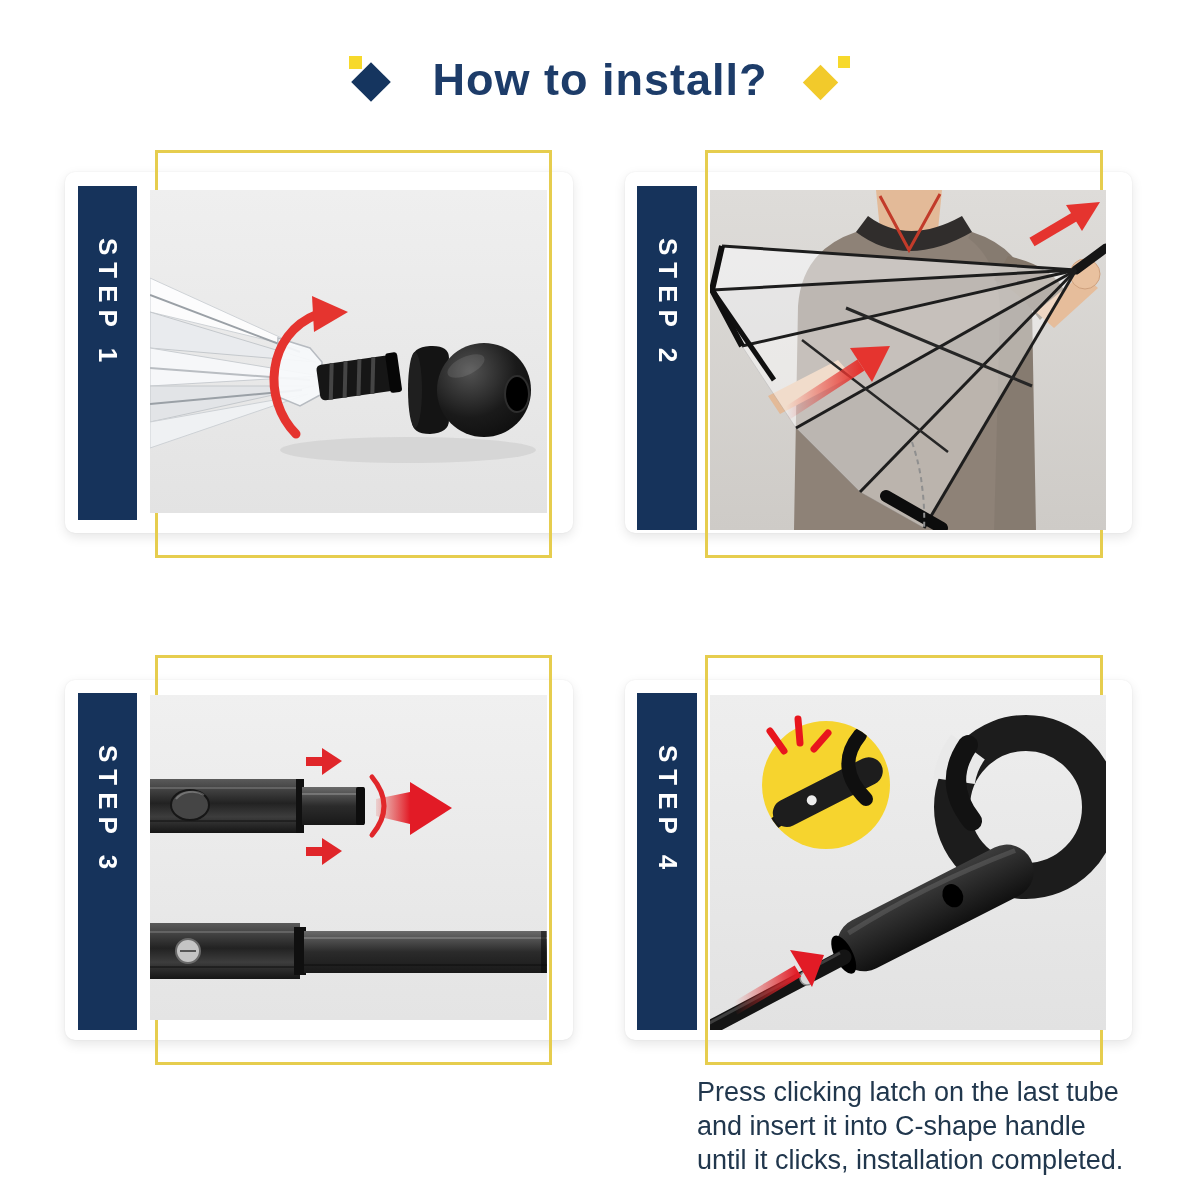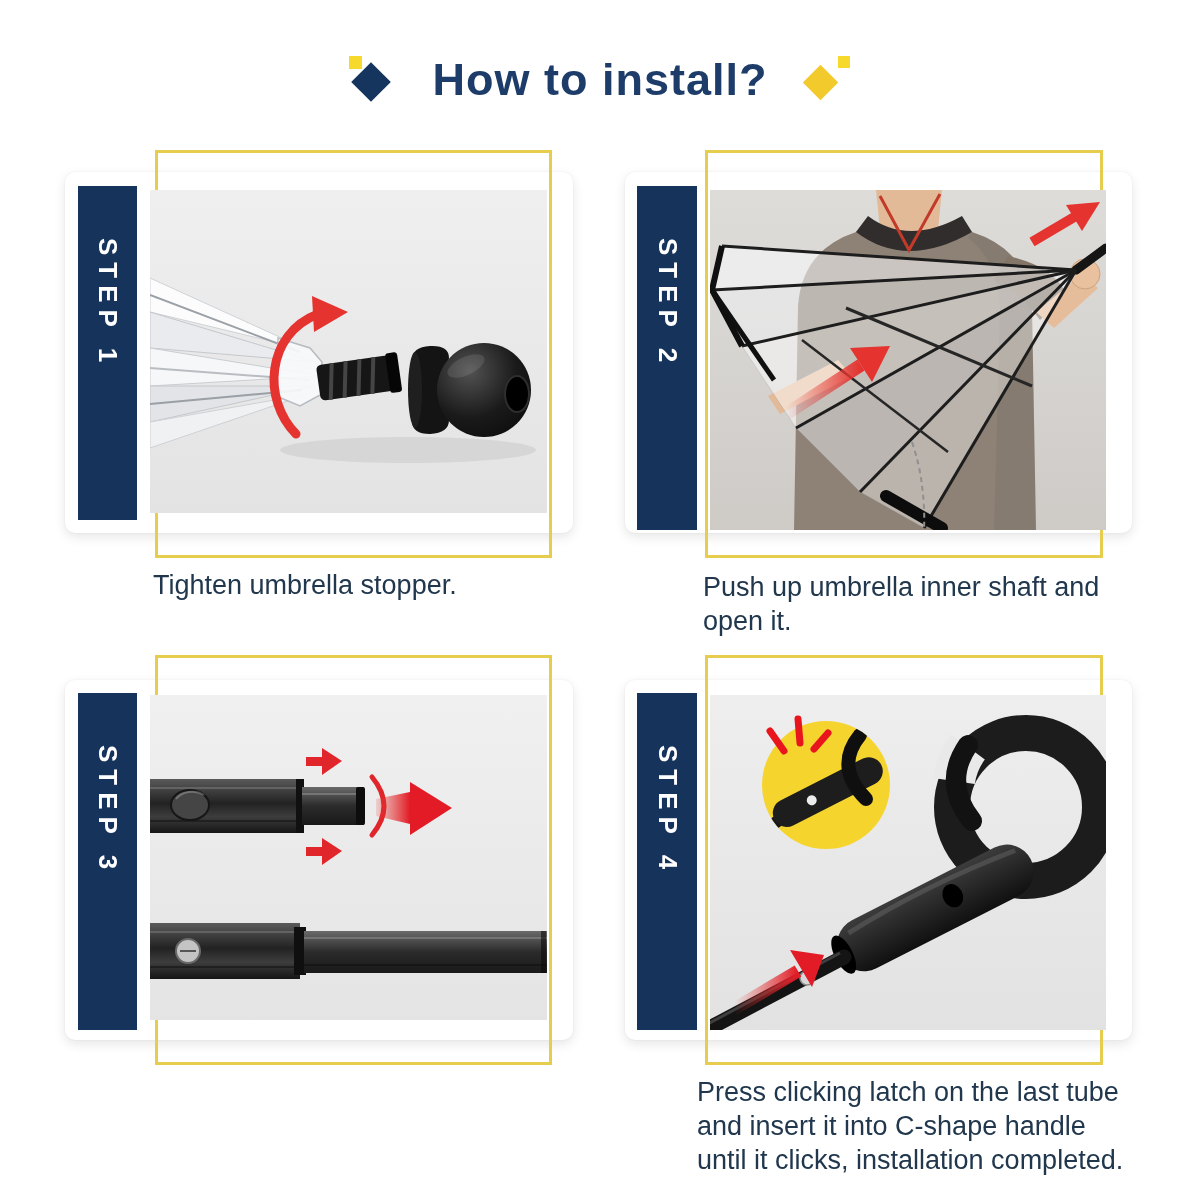--- a/index.html
+++ b/index.html
@@ -114,21 +114,20 @@
         </g>
         <g>
           <path d="M262,170 Q262,157 280,156 Q299,155 299,168 L295,190 Q294,201 299,211 L299,230 Q299,243 280,244 Q262,244 262,231 L267,208 Q268,196 262,184 Z" fill="#141414"></path>
           <ellipse cx="265" cy="200" rx="7" ry="38" fill="#1f1f1f"></ellipse>
           <circle cx="334" cy="200" r="47" fill="url(#s1ball)"></circle>
           <ellipse cx="367" cy="204" rx="12" ry="18" fill="#000000" stroke="#2e2e2e" stroke-width="2"></ellipse>
           <ellipse cx="316" cy="176" rx="20" ry="9" fill="#ffffff" opacity="0.10" transform="rotate(-25 316 176)"></ellipse>
         </g>
       </svg>
     </div>
-    <p class="caption">Tighten umbrella stopper.</p>
   </section>
 
   <section class="panel p2">
     <div class="card"></div>
     <div class="frame"></div>
     <div class="banner">
       <span>STEP 2</span>
     </div>
     <div class="photo" role="img" aria-label="Person holding half-opened transparent umbrella with black ribs, red arrows showing push-up direction">
       <svg viewBox="0 0 396 340" width="396" height="340">
@@ -177,22 +176,20 @@
         <g>
           <path d="M322,52 L366,26" stroke="#e5342f" stroke-width="10"></path>
           <polygon points="390,12 372,41 356,15" fill="#e5342f"></polygon>
         </g>
         <g>
           <path d="M76,224 L151,175" stroke="url(#s2fade)" stroke-width="13"></path>
           <polygon points="180,156 162,192 140,158" fill="#e5342f"></polygon>
         </g>
       </svg>
     </div>
-    <p class="caption">Push up umbrella inner shaft and
-open it.</p>
   </section>
 
   <section class="panel p3">
     <div class="card"></div>
     <div class="frame"></div>
     <div class="banner">
       <span>STEP 3</span>
     </div>
     <div class="photo" role="img" aria-label="Two telescoping umbrella shaft tubes pulled apart, red arrows showing pull direction">
       <svg viewBox="0 0 397 325" width="397" height="325">

